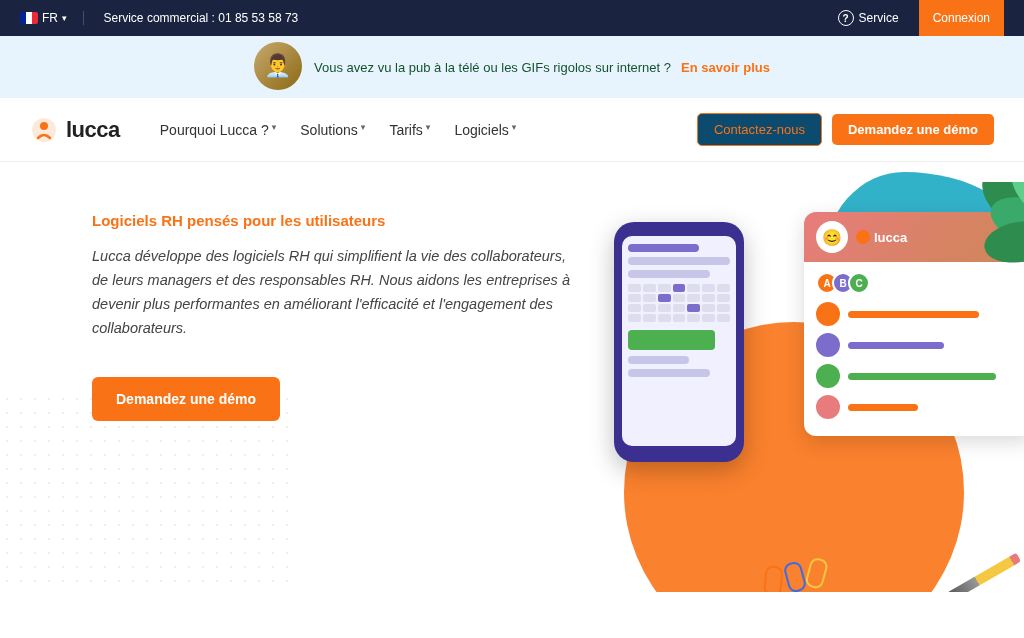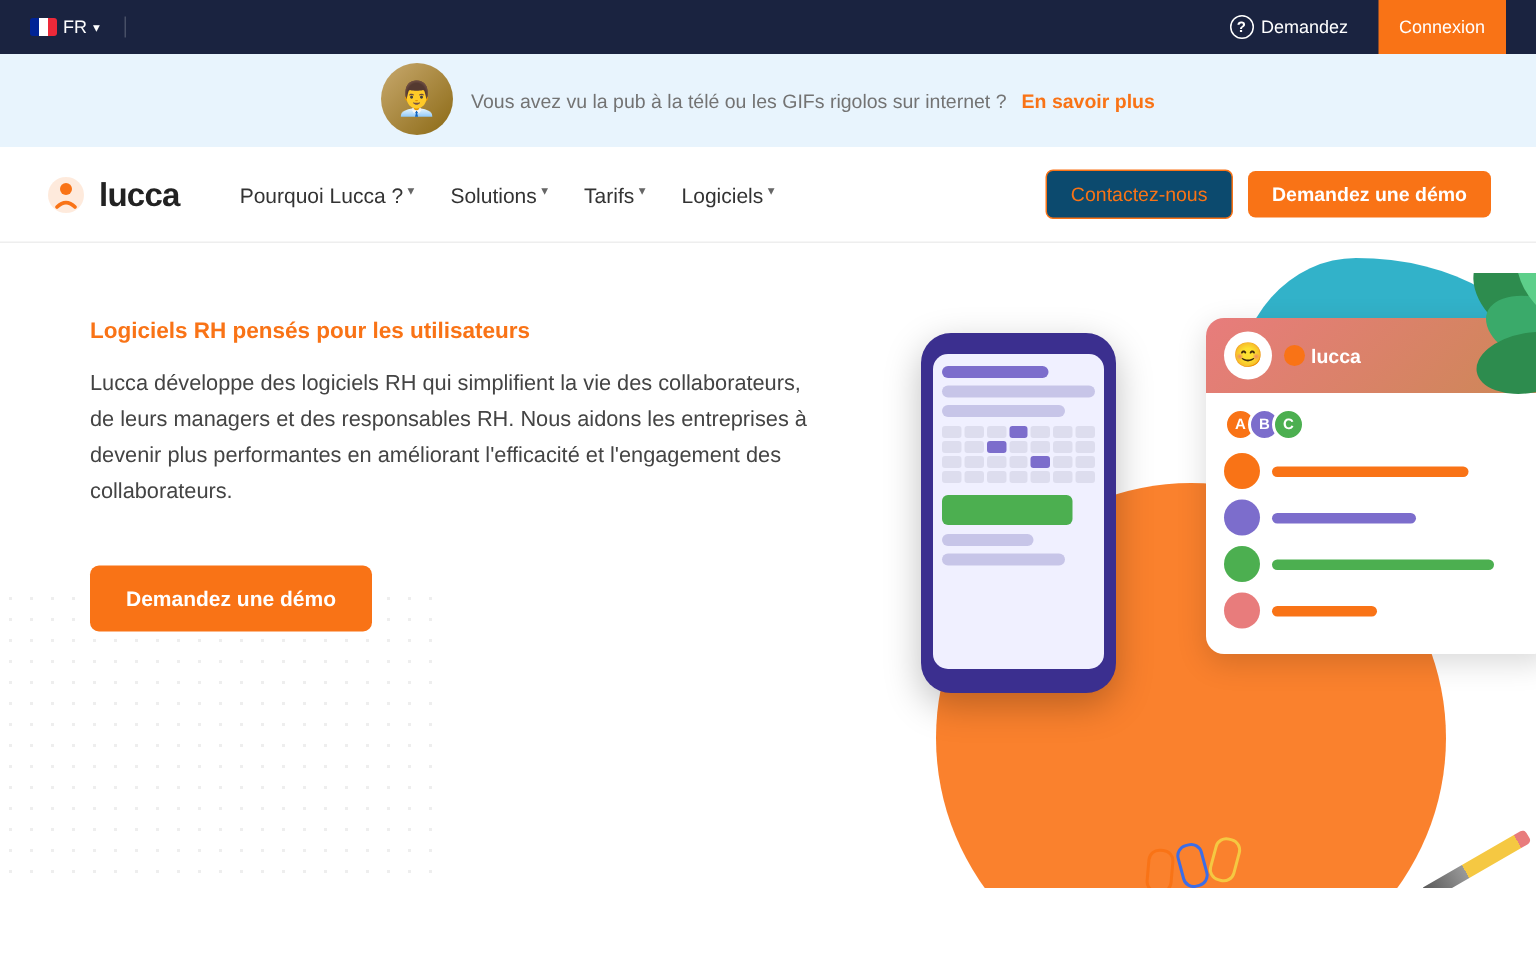--- a/index.html
+++ b/index.html
@@ -86,21 +86,21 @@
       width: 48px;
       height: 48px;
       background: linear-gradient(135deg, #c8a96e, #8b6914);
       border-radius: 50%;
       display: flex;
       align-items: center;
       justify-content: center;
       font-size: 22px;
       overflow: hidden;
     }
-    .promo-text { color: #737373; }
+    .promo-text { color: #14532d; }
     .promo-link { color: #f97316; font-weight: 600; text-decoration: none; cursor: pointer; }
 
     
     .navbar {
       display: flex;
       align-items: center;
       padding: 0 30px;
       height: 64px;
       border-bottom: 1px solid #eee;
       gap: 0;
@@ -177,40 +177,42 @@
       align-items: flex-start;
       padding: 50px 60px 40px 60px;
       min-height: 430px;
       position: relative;
       overflow: hidden;
       background: #fff;
     }
     .hero-content {
       flex: 0 0 520px;
       z-index: 2;
+      margin-left: 32px;
     }
     .hero-subtitle {
       color: #f97316;
       font-size: 15px;
       font-weight: 600;
       margin-bottom: 16px;
     }
     .hero-title {
       font-size: 40px;
       font-weight: 800;
       color: #1a1a2e;
       line-height: 1.15;
       margin-bottom: 24px;
     }
     .hero-description {
       font-size: 14.5px;
       color: #444;
       line-height: 1.65;
       margin-bottom: 36px;
       max-width: 480px;
+      font-style: italic;
     }
     .btn-hero-demo {
       background: #f97316;
       color: #fff;
       border: none;
       padding: 14px 24px;
       border-radius: 6px;
       font-size: 14px;
       font-weight: 700;
       cursor: pointer;
@@ -444,24 +446,25 @@
 <div class="topbar">
   <div class="topbar-lang">
     <span class="flag-fr">
       <span class="blue"></span>
       <span class="white"></span>
       <span class="red"></span>
     </span>
     <span>FR</span>
     <span style="font-size:9px;">▾</span>
   </div>
+  <span style="font-size:12px;color:#fff;">Service commercial : 01 85 53 58 73</span>
   <div style="flex:1;"></div>
   <div class="topbar-support">
     <div class="support-circle">?</div>
-    <span>Demandez</span>
+    <span>Service</span>
   </div>
   <button class="topbar-login">Connexion</button>
 </div>
 
 <div class="promo-banner">
   <div class="promo-avatar">
     <div class="promo-avatar-img">👨‍💼</div>
   </div>
   <span class="promo-text">Vous avez vu la pub à la télé ou les GIFs rigolos sur internet ?</span>
   <a class="promo-link">En savoir plus</a>

